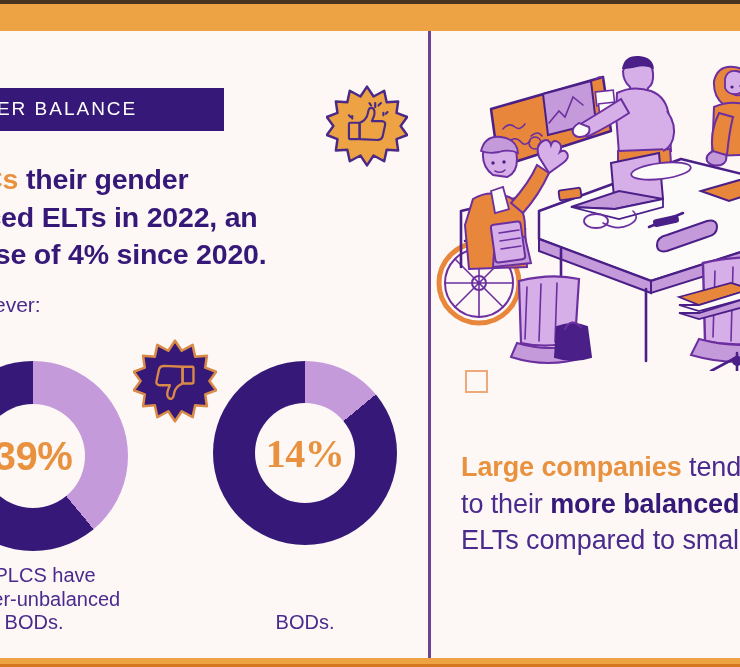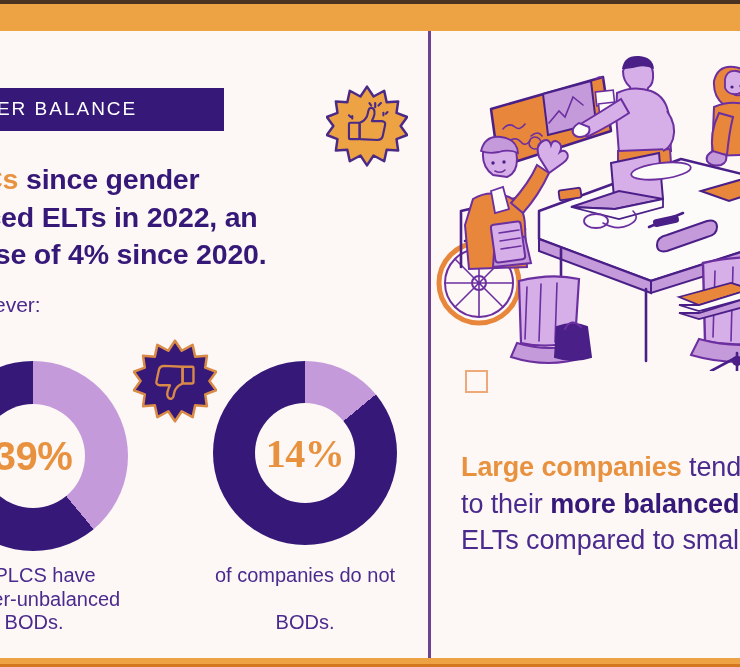--- a/index.html
+++ b/index.html
@@ -119,21 +119,21 @@
 
   <div class="bar-top"></div>
 
   <div class="left-col">
 
     <div class="badge">
       <div class="badge-text">GENDER BALANCE</div>
     </div>
 
     <div class="headline">
-      <span class="hl-orange">of PLCs</span><span> since gender</span><br>
+      <span class="hl-orange">of PLCs</span><span> their gender</span><br>
       <span>balanced ELTs in 2022, an</span><br>
       <span>increase of 4% since 2020.</span>
     </div>
 
     <div class="however">However:</div>
 
     <div class="donut-wrap donut-a">
       <div class="donut" style="background: conic-gradient(#c49adb 0deg 140.4deg, #351878 140.4deg 360deg);">
         <div class="hole">
           <span class="pct">39%</span>
@@ -149,21 +149,21 @@
       </div>
     </div>
 
     <div class="caption caption-a">
       <span>of PLCS have</span><br>
       <span>gender-unbalanced</span><br>
       <span>BODs.</span>
     </div>
 
     <div class="caption caption-b">
-      <span>of companies do not</span><br>
+      <br>
       <br>
       <span>BODs.</span>
     </div>
 
     <div class="burst burst-thumbup">
       <svg viewBox="0 0 100 100" width="82" height="82">
         <polygon points="50,2 58,14 71,7 74,21 88,20 86,34 99,39 91,50 99,61 86,66 88,80 74,79 71,93 58,86 50,98 42,86 29,93 26,79 12,80 14,66 1,61 9,50 1,39 14,34 12,20 26,21 29,7 42,14" fill="#eda244" stroke="#4a2a86" stroke-width="3" stroke-linejoin="round"></polygon>
         <g fill="none" stroke="#4a2a86" stroke-width="2.6" stroke-linejoin="round" stroke-linecap="round">
           <rect x="28" y="46" width="13" height="20" rx="1.5"></rect>
           <path d="M41,66 L41,46 C41,46 47,44 50,38 C52,33 51,29 54,28 C58,27 60,31 59,36 C58,40 56,44 56,44 L68,44 C71,44 73,46 72,49 L69,63 C68,66 66,67 63,67 L41,66 Z"></path>

